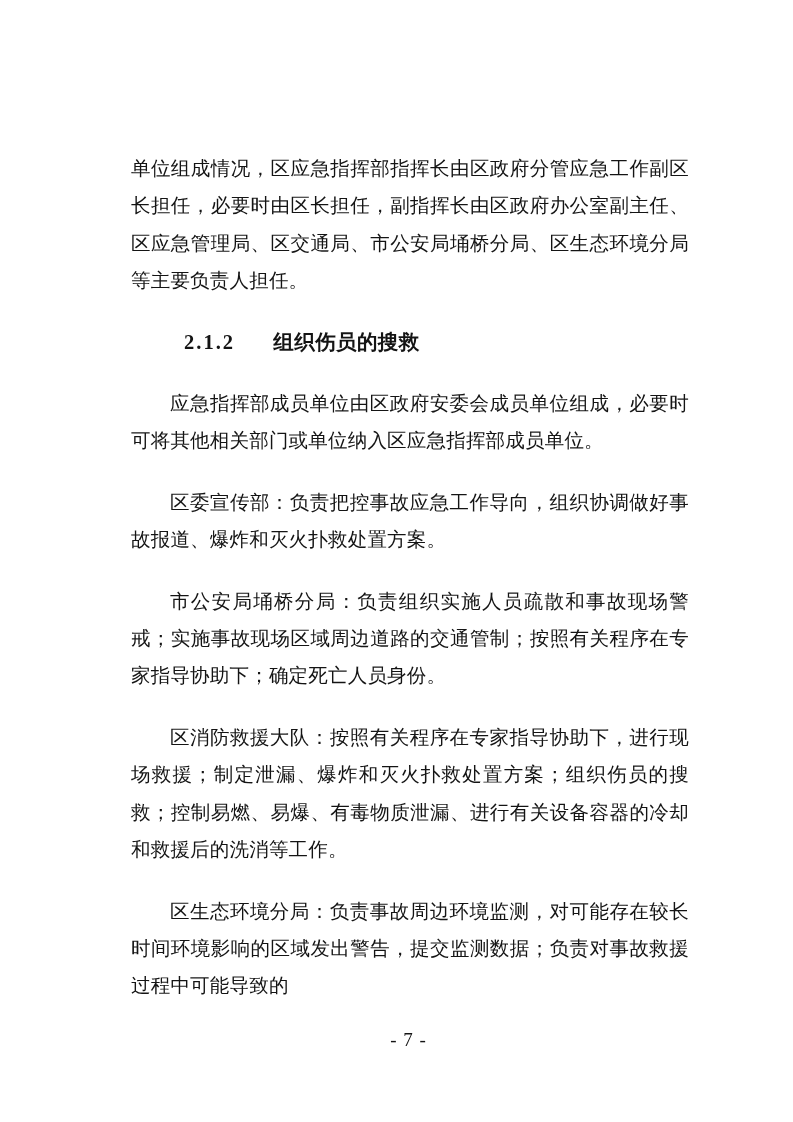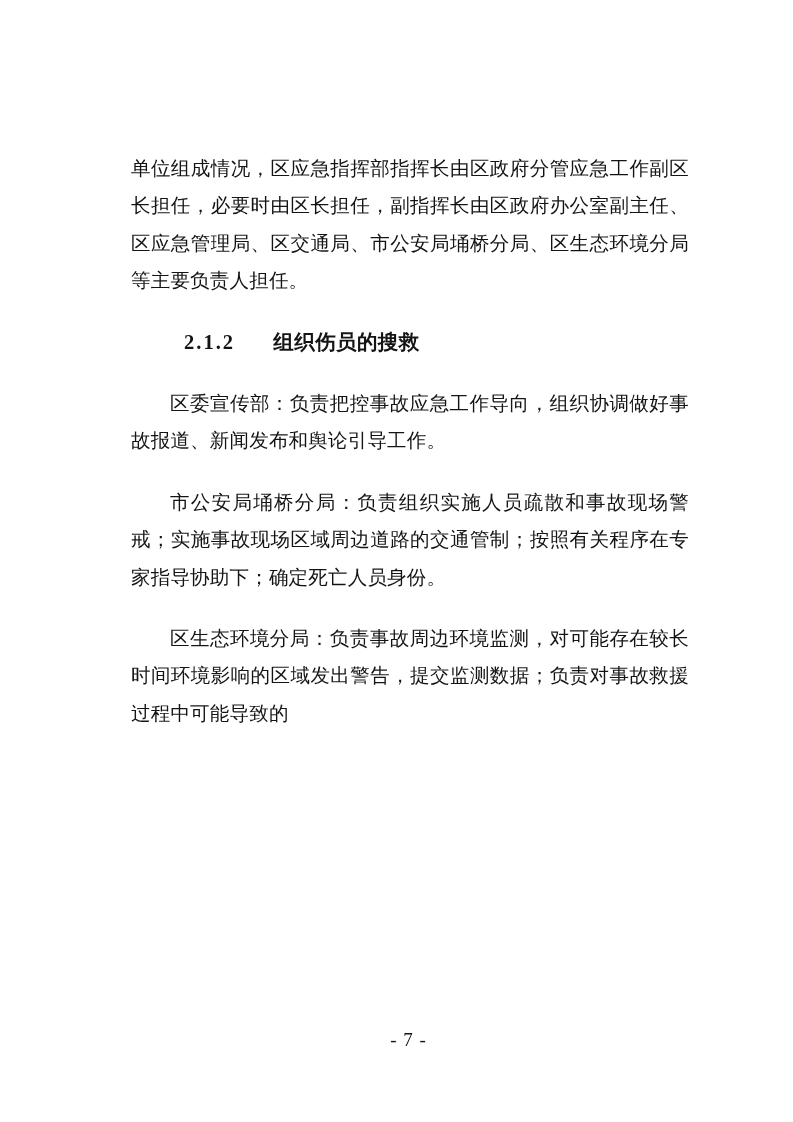--- a/index.html
+++ b/index.html
@@ -67,26 +67,28 @@
 
 <div class="page">
   <div class="content">
 
     <p class="body-para continued">单位组成情况，区应急指挥部指挥长由区政府分管应急工作副区长担任，必要时由区长担任，副指挥长由区政府办公室副主任、区应急管理局、区交通局、市公安局埇桥分局、区生态环境分局等主要负责人担任。</p>
 
     <h3 class="section-heading">
       <span class="num">2.1.2</span><span class="title">组织伤员的搜救</span>
     </h3>
 
+    <p class="body-para">应急指挥部成员单位由区政府安委会成员单位组成，必要时可将其他相关部门或单位纳入区应急指挥部成员单位。</p>
 
-    <p class="body-para">区委宣传部：负责把控事故应急工作导向，组织协调做好事故报道、新闻发布和舆论引导工作。</p>
+    <p class="body-para">区委宣传部：负责把控事故应急工作导向，组织协调做好事故报道、爆炸和灭火扑救处置方案。</p>
 
 
     <p class="body-para">市公安局埇桥分局：负责组织实施人员疏散和事故现场警戒；实施事故现场区域周边道路的交通管制；按照有关程序在专家指导协助下；确定死亡人员身份。</p>
 
+    <p class="body-para">区消防救援大队：按照有关程序在专家指导协助下，进行现场救援；制定泄漏、爆炸和灭火扑救处置方案；组织伤员的搜救；控制易燃、易爆、有毒物质泄漏、进行有关设备容器的冷却和救援后的洗消等工作。</p>
 
 
     <p class="body-para">区生态环境分局：负责事故周边环境监测，对可能存在较长时间环境影响的区域发出警告，提交监测数据；负责对事故救援过程中可能导致的</p>
 
   </div>
 
   <div class="footer">- 7 -</div>
 </div>
 
 </body></html>

